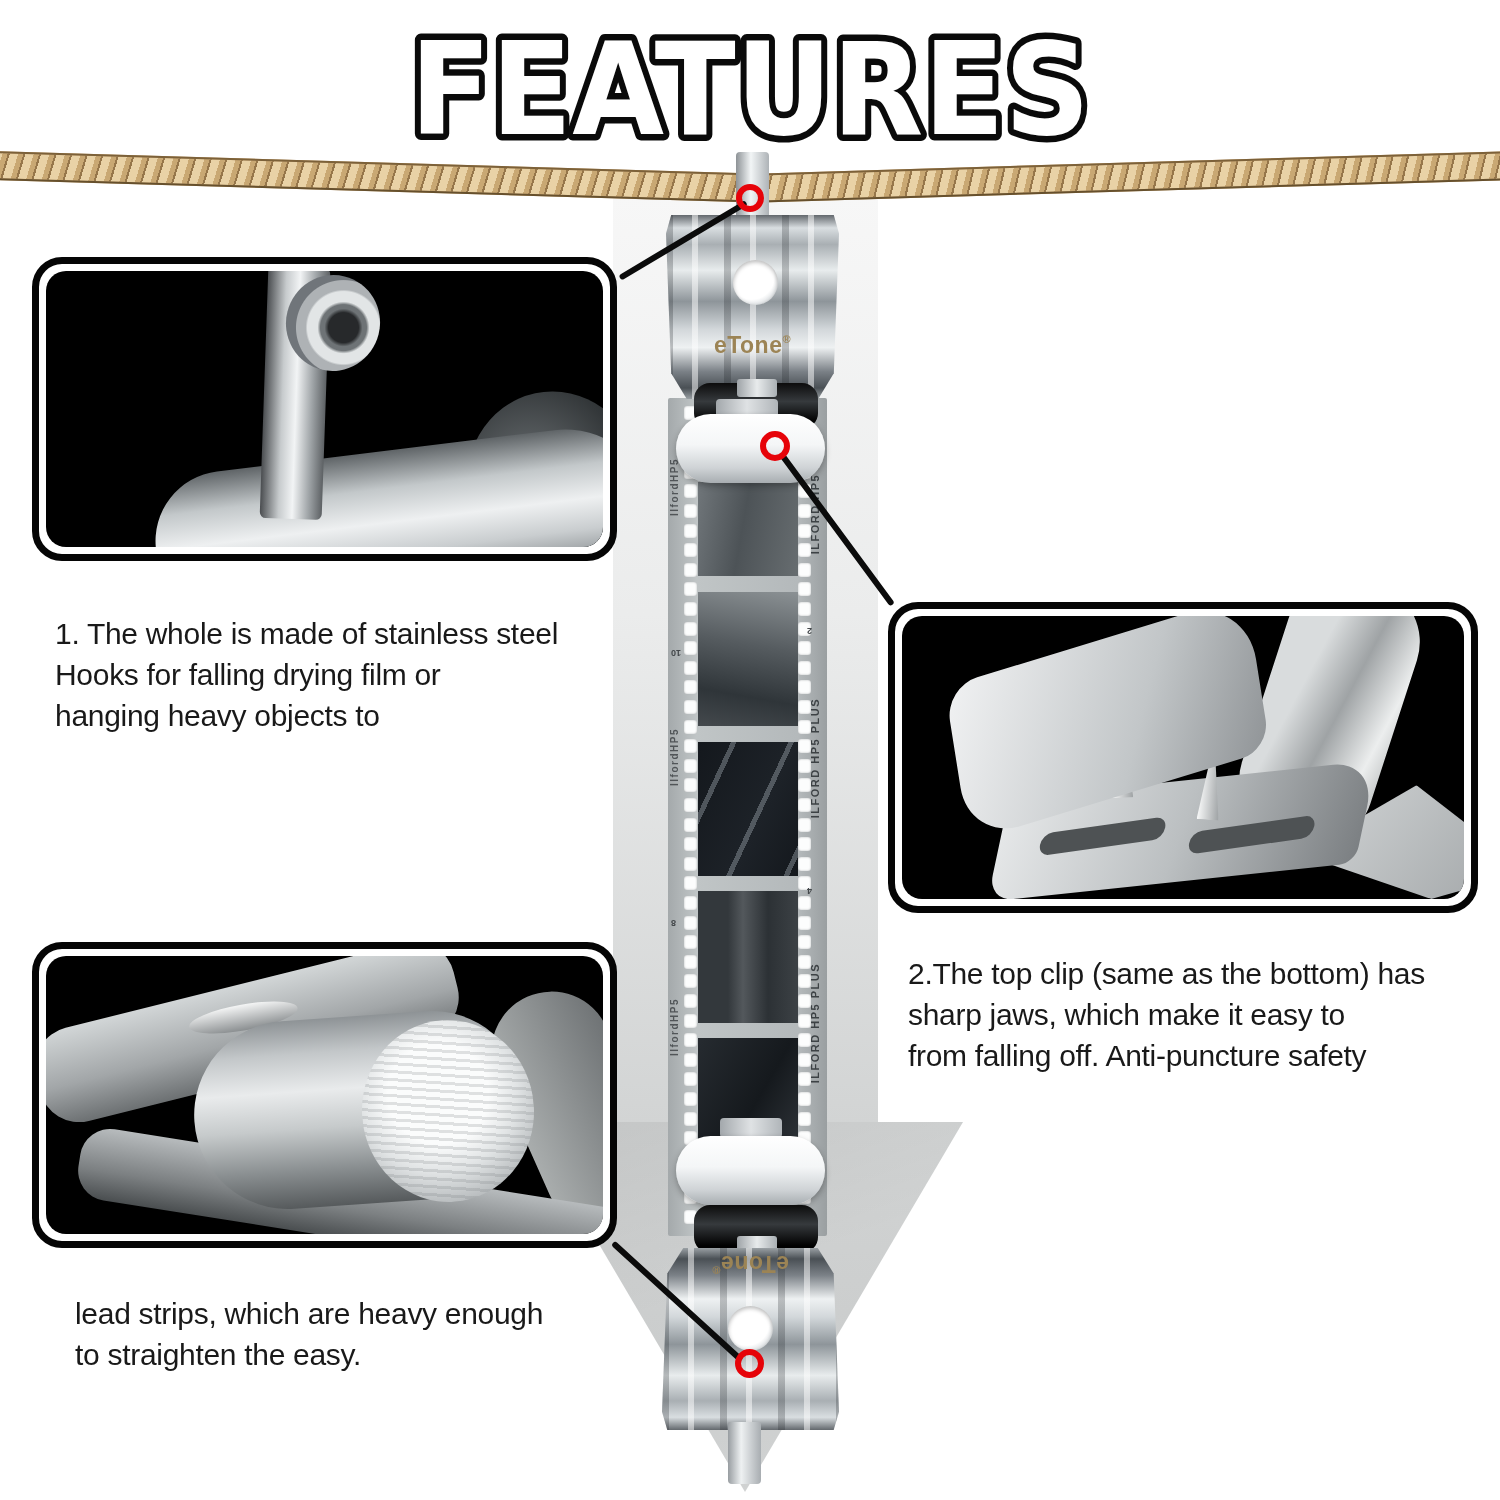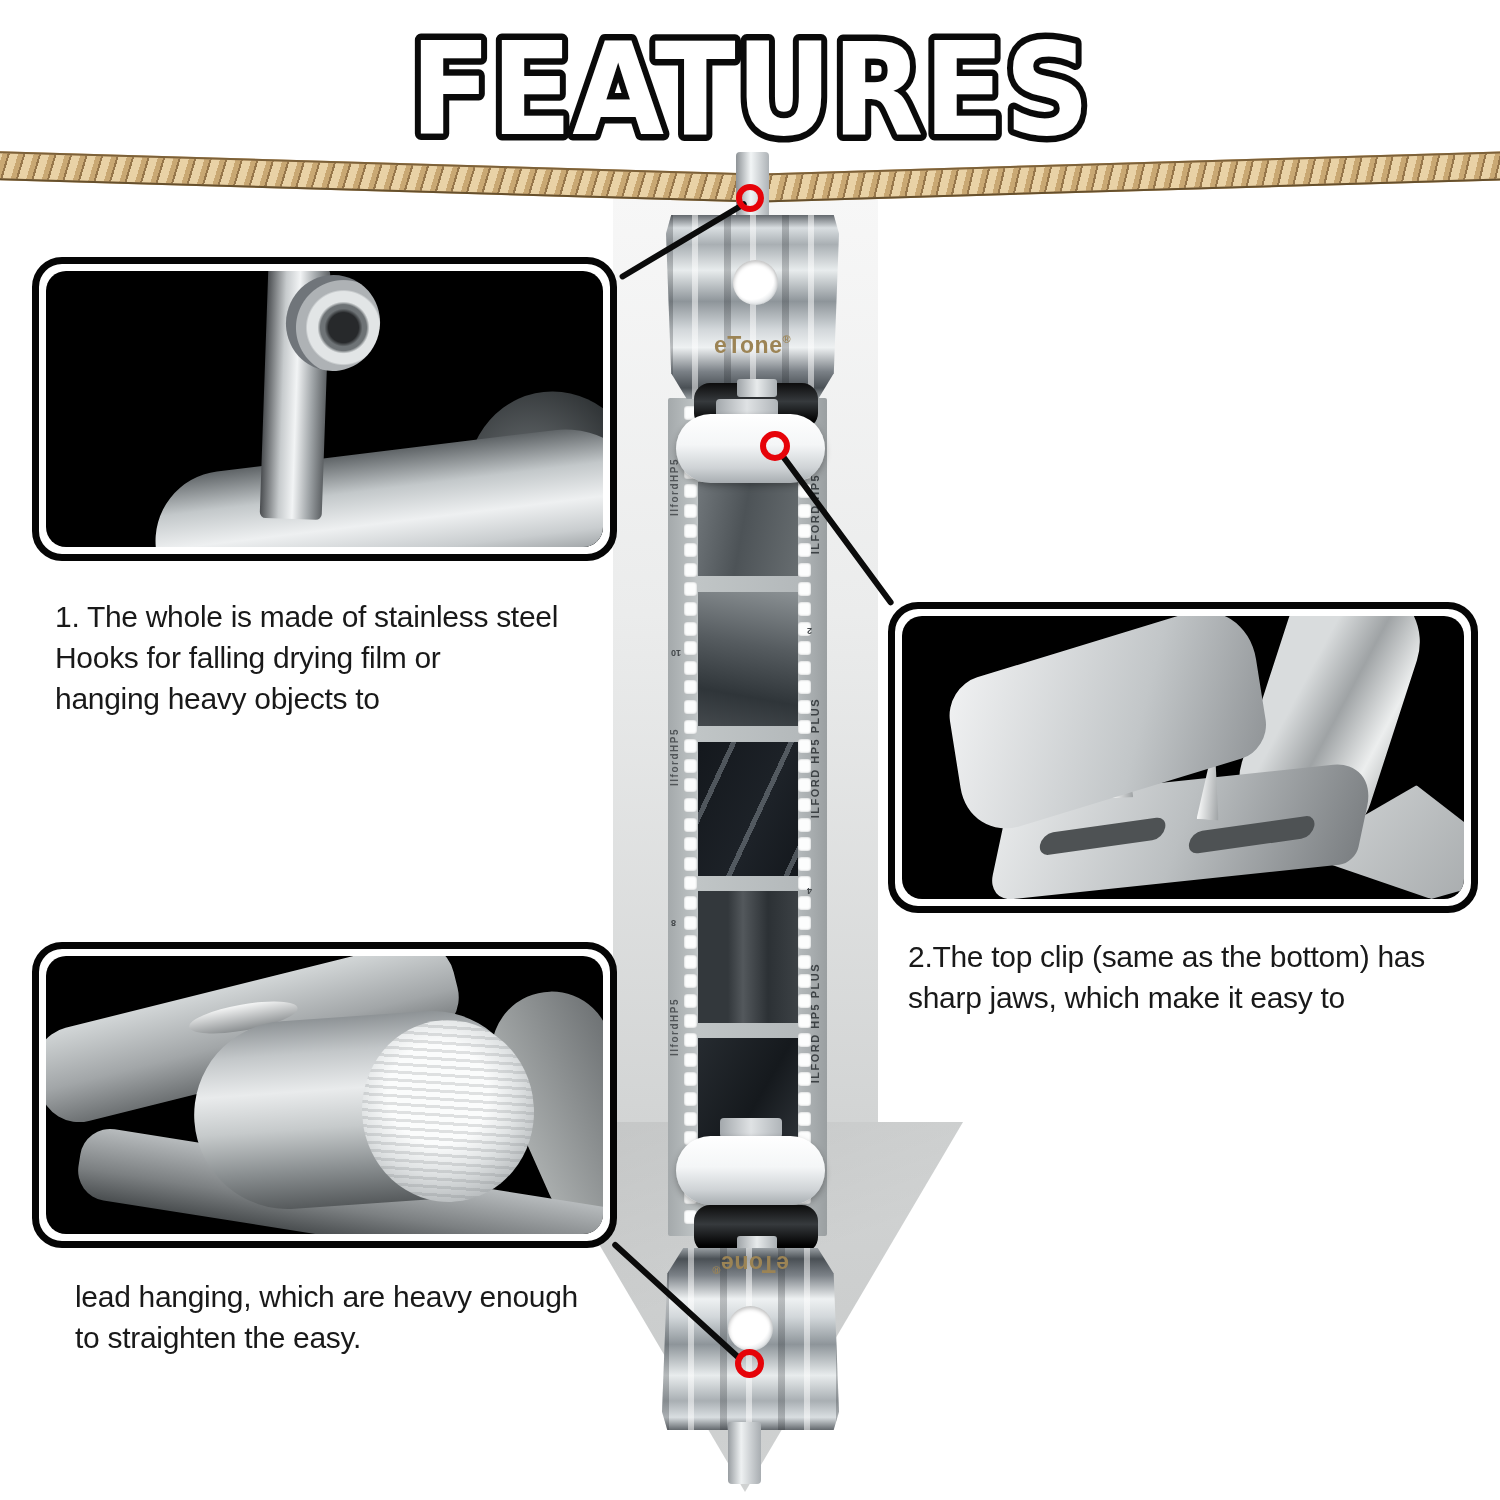--- a/index.html
+++ b/index.html
@@ -150,21 +150,21 @@
   .rc2{left:760px;top:431px;width:18px;height:18px;}
   .rc3{left:735px;top:1349px;width:17px;height:17px;}
   .cline{position:absolute;height:6px;background:#0b0b0b;border-radius:3px;z-index:7;
         transform-origin:left center;}
   .l1{left:620px;top:275px;width:147px;transform:rotate(-30.8deg);}
   .l2{left:782px;top:452px;width:186px;transform:rotate(53.6deg);}
   .l3{left:613px;top:1240px;width:174px;transform:rotate(42.4deg);}
 
   
   .feature-text{position:absolute;z-index:6;color:#191919;font-size:30px;line-height:41px;
-        letter-spacing:-0.3px;}
+        letter-spacing:-0.3px;margin-top:17px;}
   .t1{left:55px;top:596px;}
   .t2{left:908px;top:936px;}
   .t3{left:75px;top:1276px;}
 </style>
 </head>
 <body>
 
 <div class="canvas">
 
   <svg class="title-svg" viewBox="0 0 1500 150">
@@ -338,23 +338,24 @@
   </div>
 
   <div class="feature-text t1">
     <div>1. The whole is made of stainless steel</div>
     <div>Hooks for falling drying film or</div>
     <div>hanging heavy objects to</div>
   </div>
   <div class="feature-text t2">
     <div>2.The top clip (same as the bottom) has</div>
     <div>sharp jaws, which make it easy to</div>
+    <div>from falling off. Anti-puncture safety</div>
   </div>
   <div class="feature-text t3">
-    <div>lead hanging, which are heavy enough</div>
+    <div>lead strips, which are heavy enough</div>
     <div>to straighten the easy.</div>
   </div>
 
   <div class="cline l1"></div>
   <div class="cline l2"></div>
   <div class="cline l3"></div>
   <div class="abs red-circle rc1"></div>
   <div class="abs red-circle rc2"></div>
   <div class="abs red-circle rc3"></div>
 

